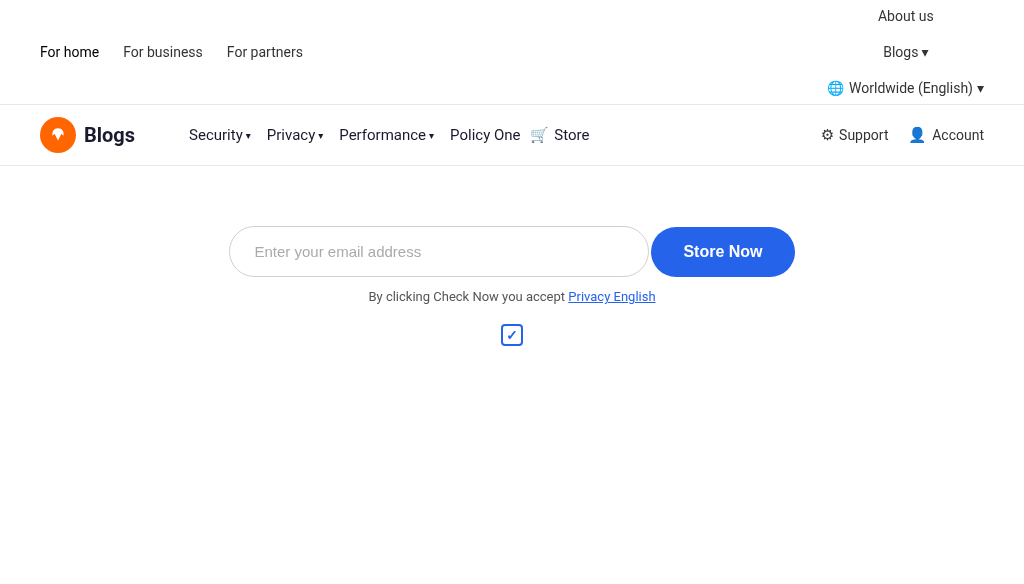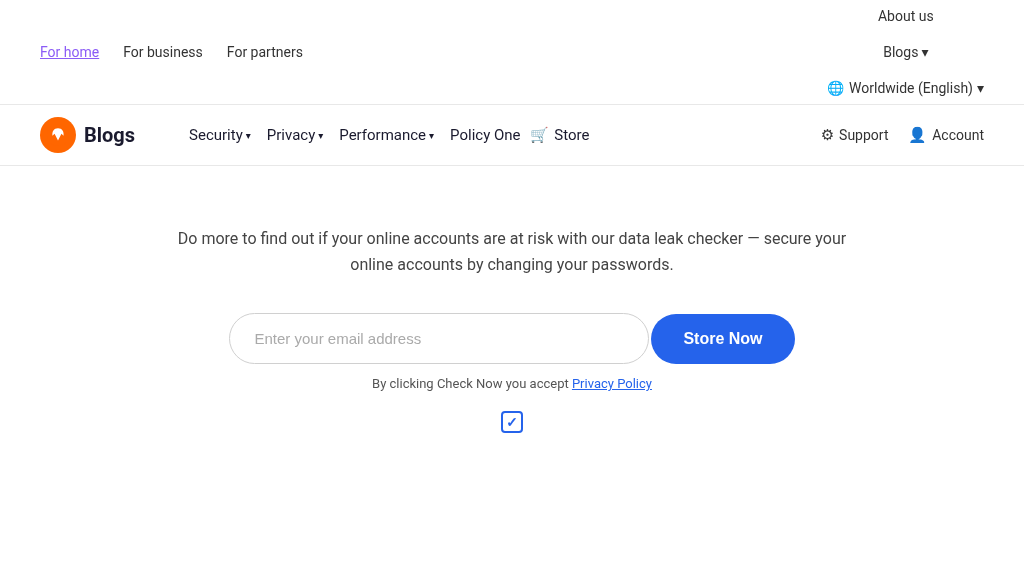--- a/index.html
+++ b/index.html
@@ -9,21 +9,21 @@
     .top-bar {
       display: flex;
       align-items: center;
       justify-content: space-between;
       padding: 8px 40px;
       border-bottom: 1px solid #e8e8e8;
     }
     .top-bar-left { display: flex; align-items: center; gap: 24px; }
     .top-bar-right { display: flex; align-items: center; gap: 20px; flex-direction: column; }
     .top-bar a, .top-bar span { font-size: 14px; color: #333; text-decoration: none; cursor: pointer; }
-    .top-bar a.active { color: #8b5cf6; text-decoration: underline; }
+    .top-bar a.active { color: #000000; }
     .top-bar-right .lang { display: flex; align-items: center; gap: 4px; font-size: 14px; color: #333; cursor: pointer; }
     .blogs-wrap { display: flex; align-items: center; gap: 3px; cursor: pointer; }
     .chevron-small { font-size: 10px; color: #333; }
 
     
     .main-nav {
       display: flex;
       align-items: center;
       justify-content: space-between;
       padding: 12px 40px;
@@ -195,31 +195,30 @@
       <span>Support</span>
     </a>
     <a style="display:flex;align-items:center;gap:5px;font-size:14px;color:#333;text-decoration:none;">
       <span style="font-size:15px;">👤</span>
       <span>Account</span>
     </a>
   </div>
 </div>
 
 <section class="hero">
-  <p class="hero-subtitle">Do more to find out if your online accounts are at risk with our data leak checker — secure your online accounts by changing your passwords.</p>
 
   <div class="email-form">
     <div class="email-input-wrap">
       <input type="email" class="email-input" placeholder="Enter your email address" style="">
     </div>
     <button class="check-btn">Store Now</button>
   </div>
 
   <p class="privacy-note">
-    <span>By clicking Check Now you accept </span><a>Privacy Policy</a>
+    <span>By clicking Check Now you accept </span><a>Privacy English</a>
   </p>
 
   <div class="checkbox-row">
     <div class="checkbox-wrap">
       <span class="check-mark">✓</span>
     </div>
   </div>
 </section>
 
 </body></html>

